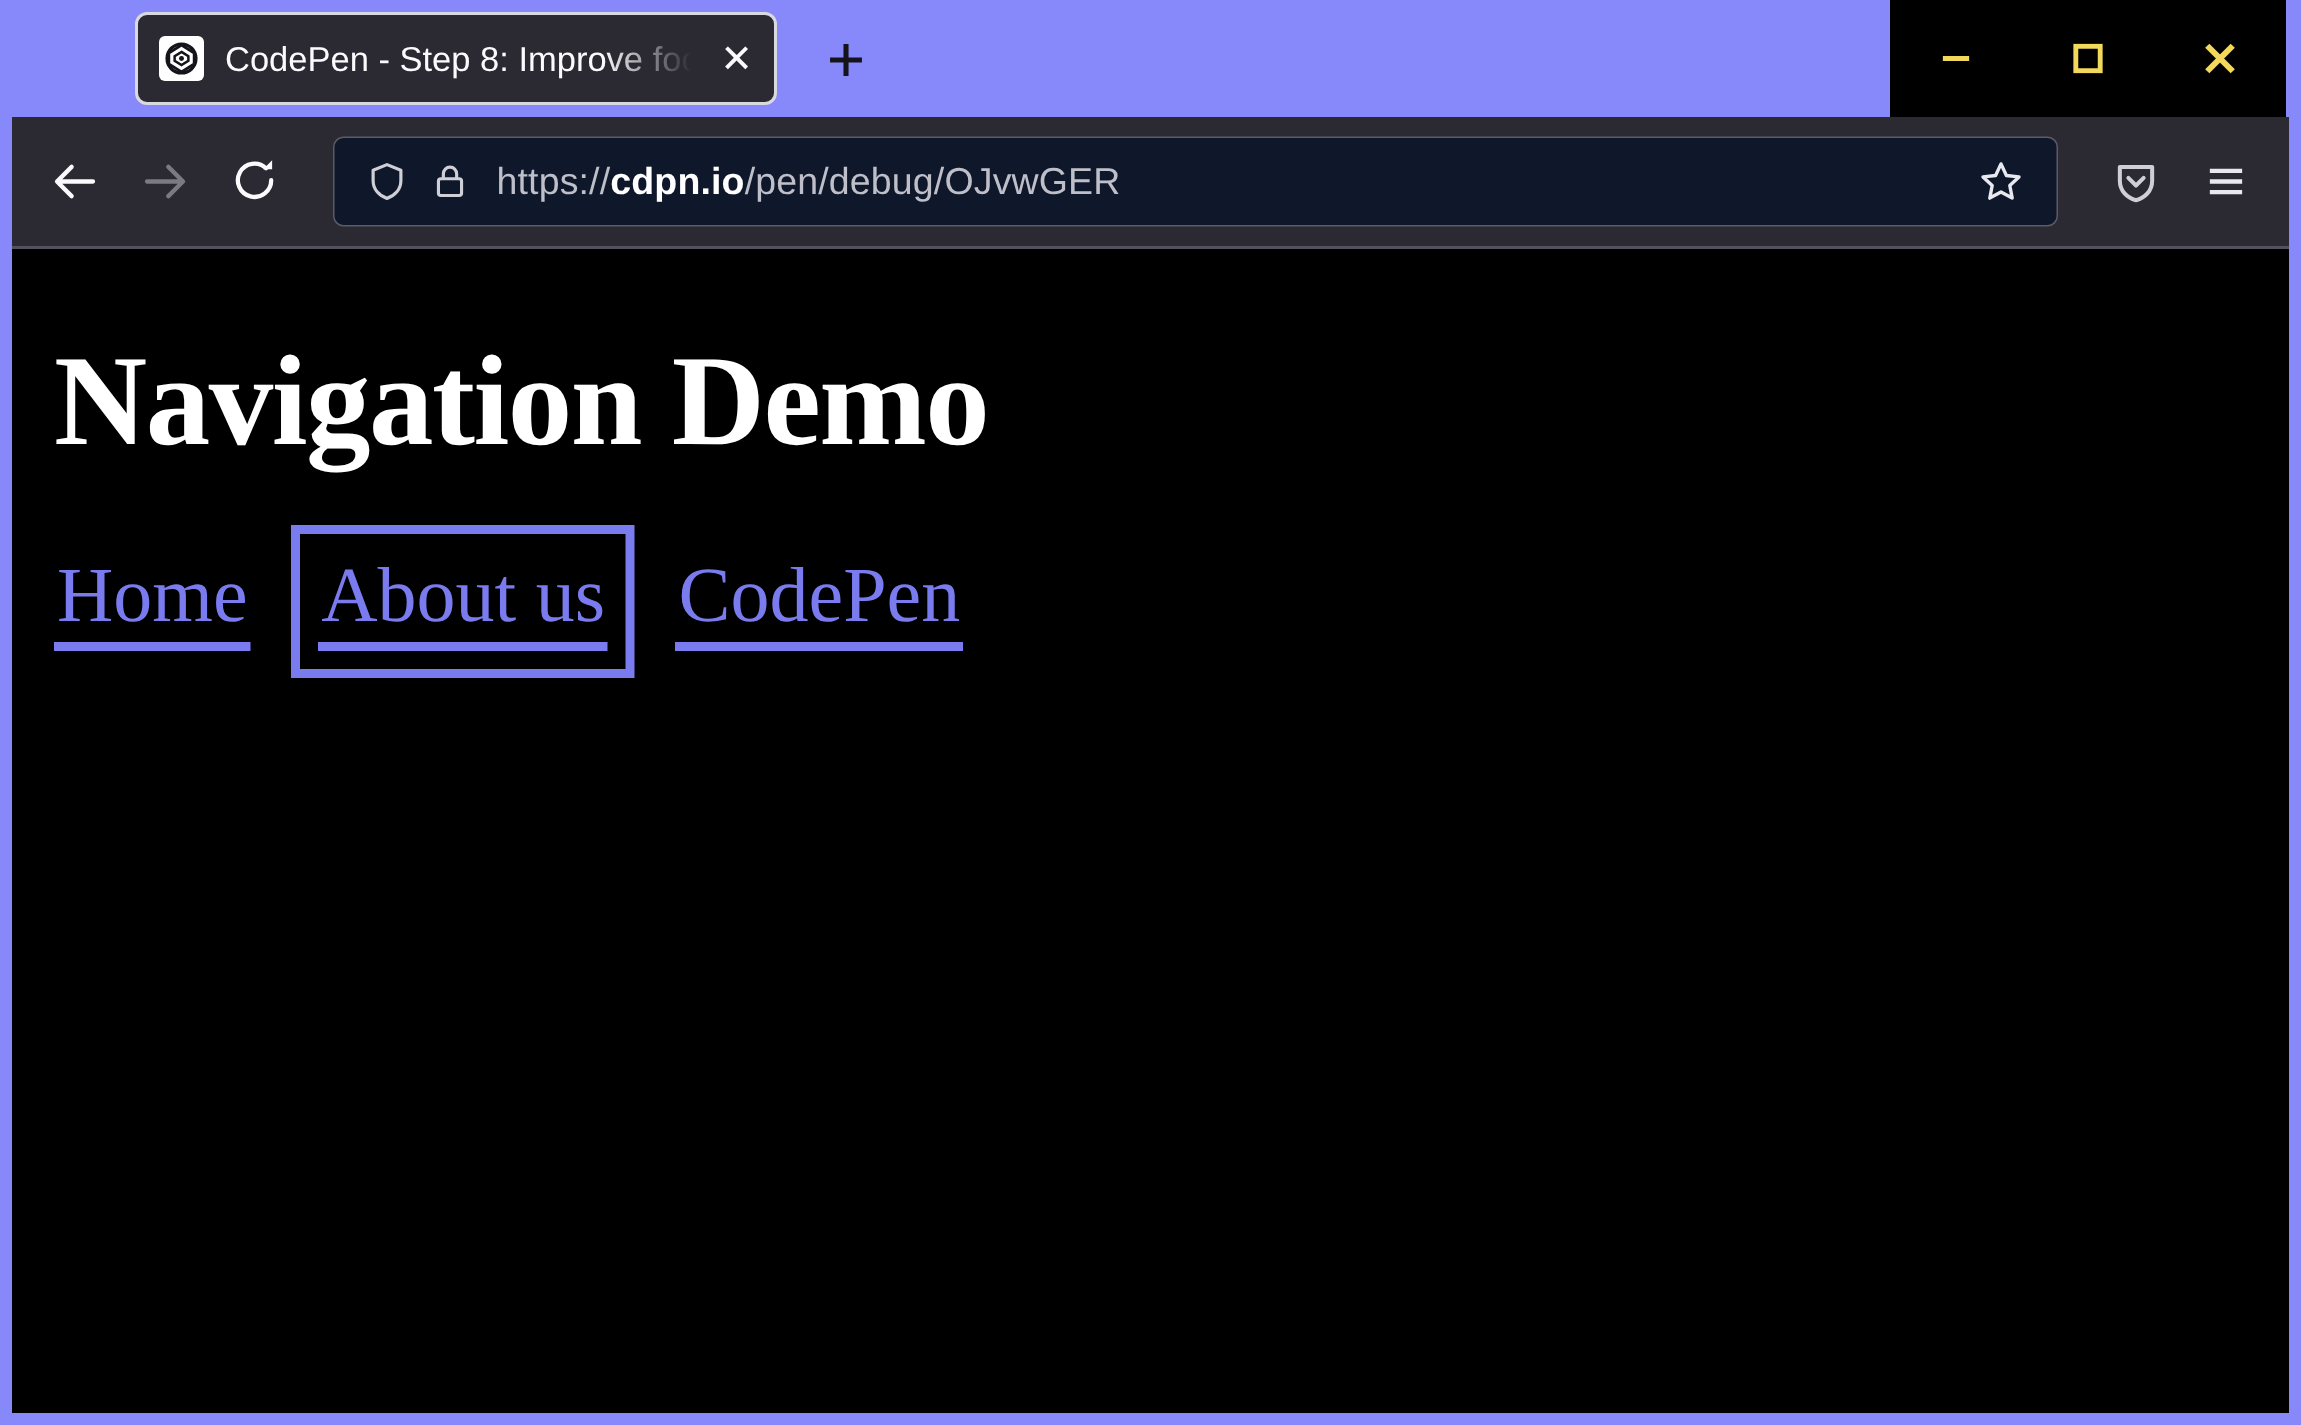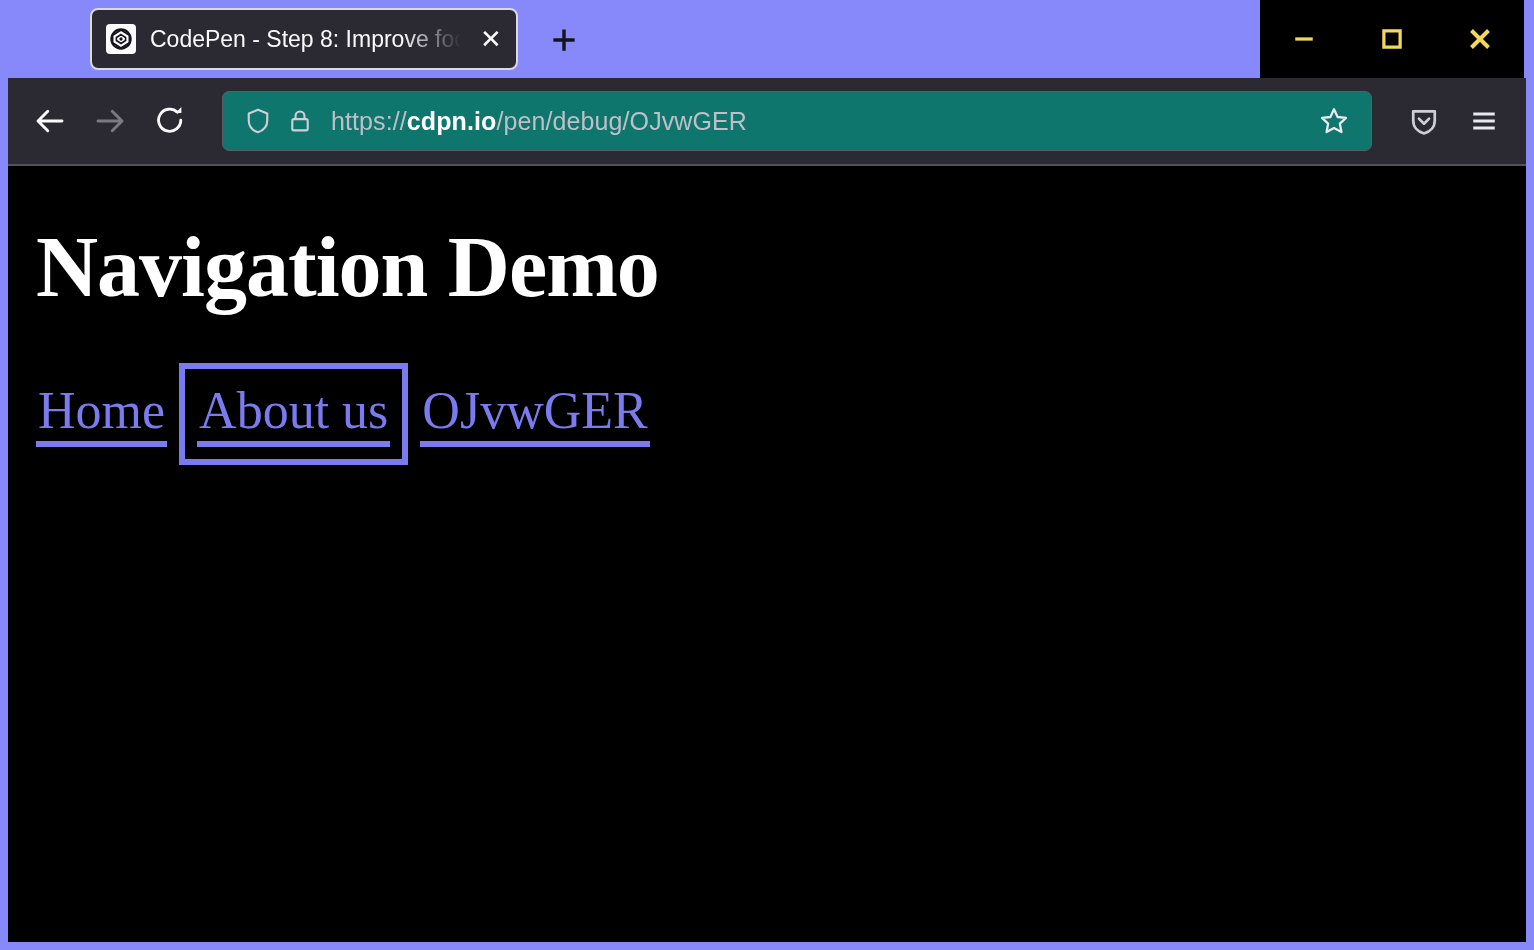--- a/index.html
+++ b/index.html
@@ -140,21 +140,21 @@
     border-radius: 6px;
     cursor: pointer;
     flex: 0 0 auto;
   }
   .tb-btn.disabled { opacity: 0.38; }
 
   .urlbar {
     flex: 1 1 auto;
     height: 60px;
     margin: 0 22px 0 22px;
-    background: #0f766e;
+    background: #0f172a;
     border: 1px solid #5b5b66;
     border-radius: 7px;
     display: flex;
     align-items: center;
     padding: 0 14px;
     min-width: 0;
   }
   .urlbar .ico { flex: 0 0 auto; display: flex; align-items: center; justify-content: center; width: 42px; }
   .urlbar-text {
     flex: 1 1 auto;
@@ -188,39 +188,39 @@
     font-size: 86px;
     font-weight: 700;
     line-height: 1.05;
     letter-spacing: -1px;
     margin-bottom: 52px;
   }
 
   .nav {
     display: flex;
     align-items: center;
-    gap: 14px;
+    gap: 29px;
   }
 
   .nav-link {
     color: #7b7bf0;
     font-size: 52px;
     line-height: 1;
     text-decoration: none;
     padding: 4px 2px;
     border-bottom: 6px solid #7b7bf0;
     cursor: pointer;
     display: inline-block;
     white-space: nowrap;
   }
 
   .nav-link.focused {
     outline: 6px solid #7b7bf0;
     outline-offset: 12px;
-    margin: 17px 16px;
+    margin: 4px 16px;
   }
 </style>
 </head>
 <body>
 
 <div class="window">
 
   <div class="tabstrip">
 
     <div class="tab">
@@ -320,18 +320,18 @@
 
   </div>
 
   <div class="content">
 
     <h1 class="page-title">Navigation Demo</h1>
 
     <nav class="nav">
       <a class="nav-link" href="#">Home</a>
       <a class="nav-link focused" href="#">About us</a>
-      <a class="nav-link" href="#">OJvwGER</a>
+      <a class="nav-link" href="#">CodePen</a>
     </nav>
 
   </div>
 
 </div>
 
 </body></html>

